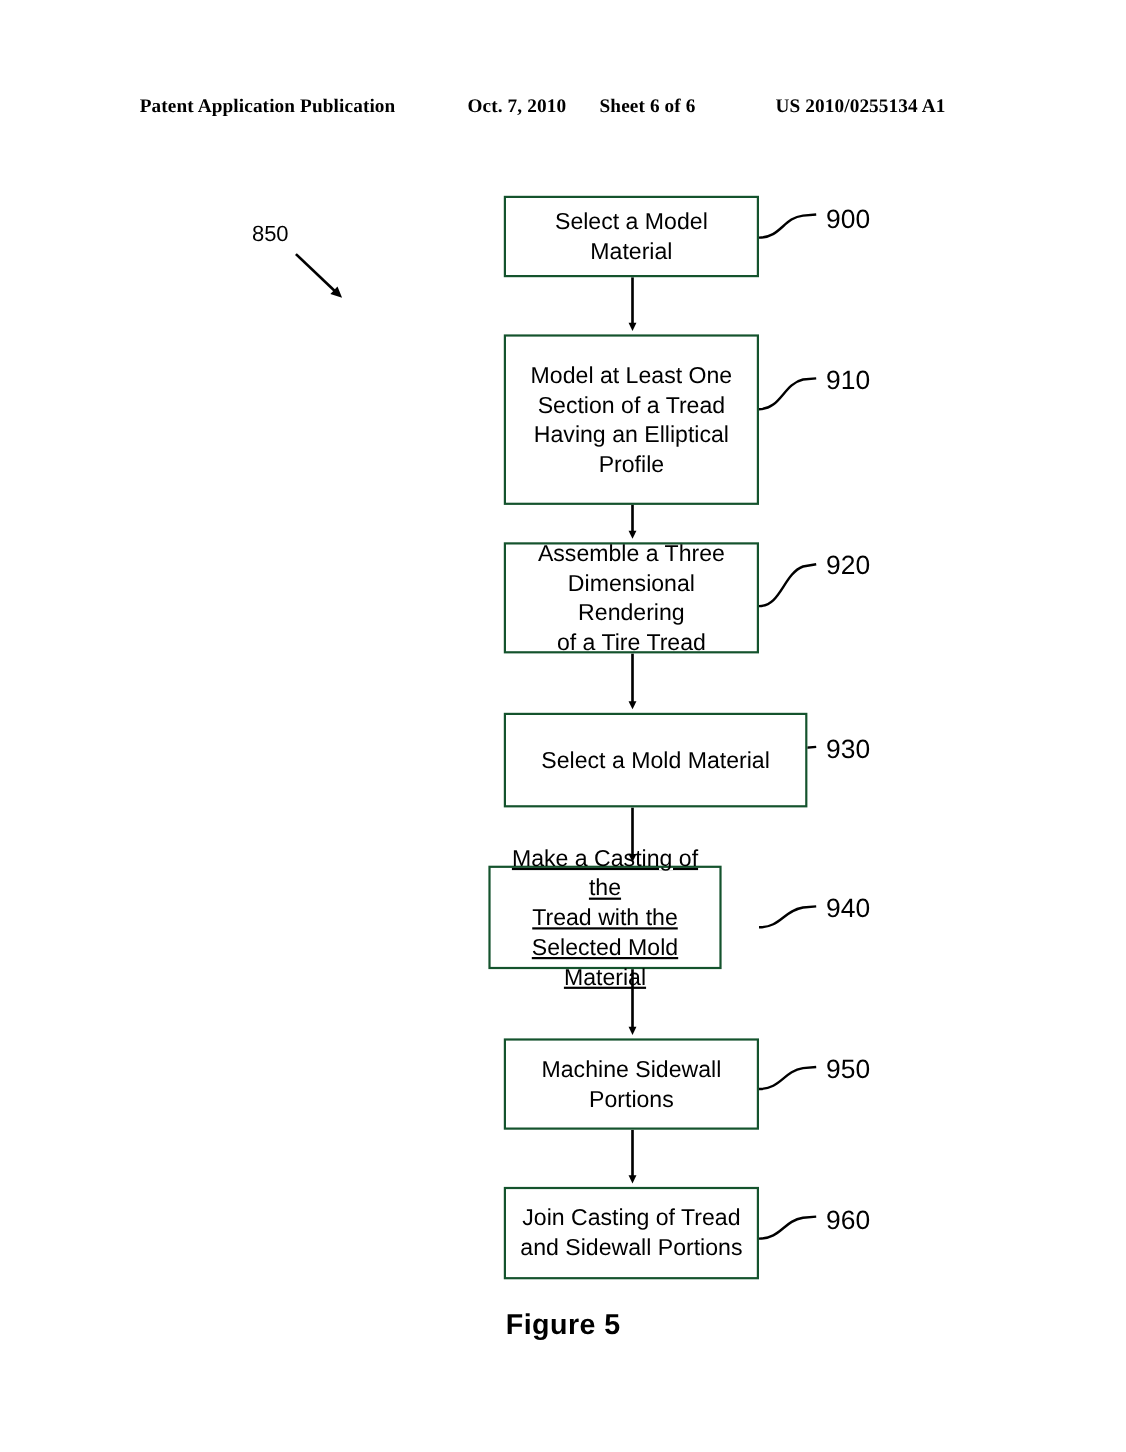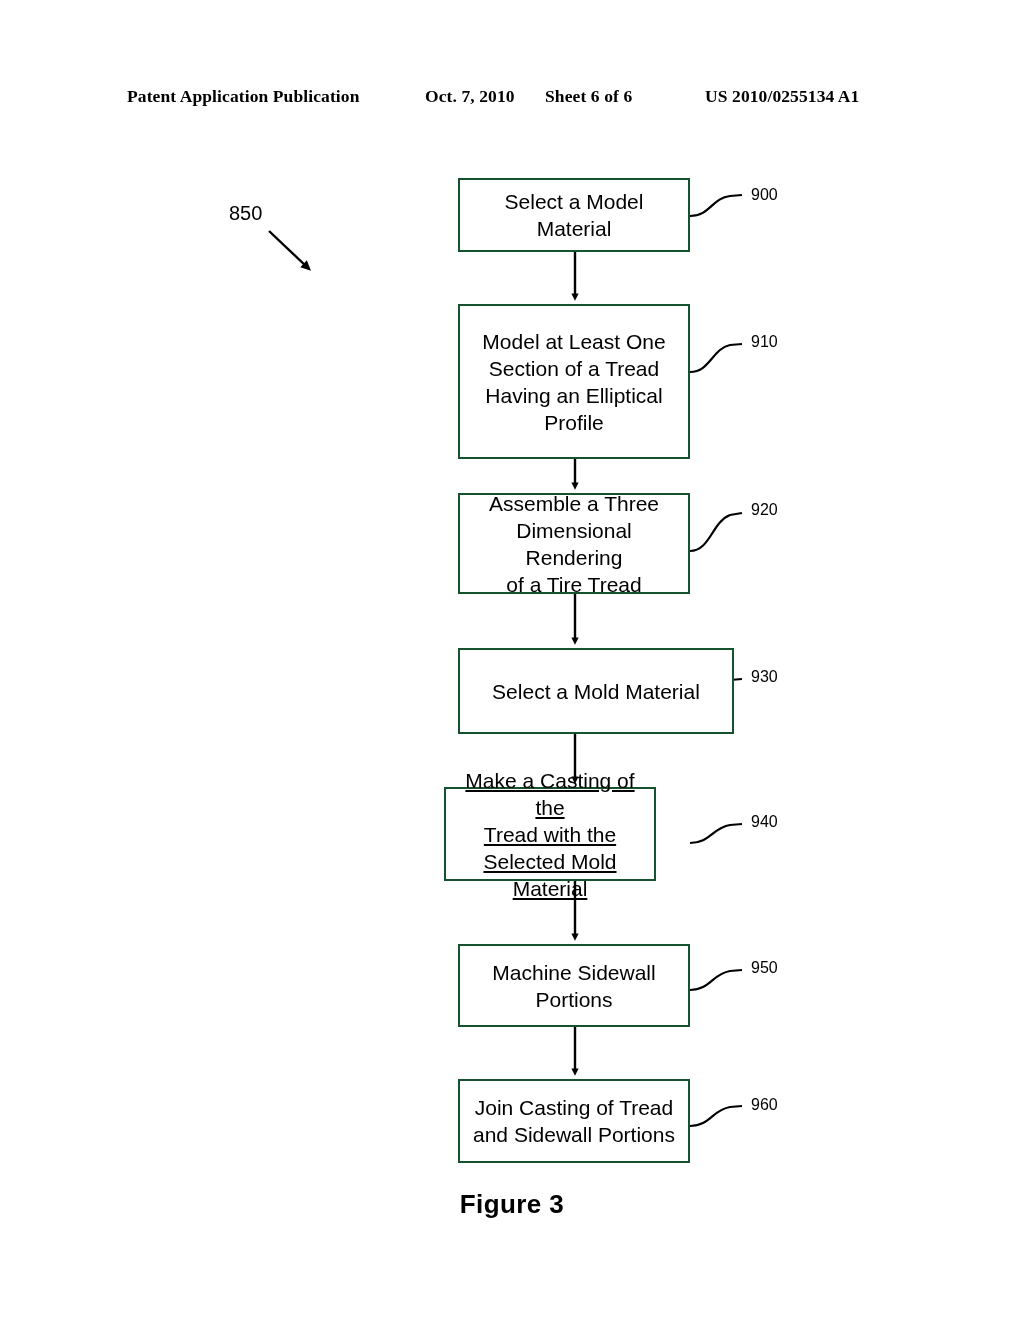--- a/index.html
+++ b/index.html
@@ -73,21 +73,21 @@
     line-height: 27px;
     color: #000;
     white-space: pre-line;
     padding: 0 6px;
   }
 
   
   .ref-num {
     position: absolute;
     font-family: "Liberation Sans", sans-serif;
-    font-size: 16px;
+    font-size: 24px;
     color: #000;
     white-space: nowrap;
   }
 
   
   #figure-caption {
     position: absolute;
     left: 0;
     top: 1189px;
     width: 1024px;
@@ -192,13 +192,13 @@
       <div class="ref-num" style="left: 727px; top: 959px;">950</div>
       <div class="flow-box" style="left: 434px; top: 1079px; width: 232px; height: 84px;">
         <div class="box-label">Join Casting of Tread
 and Sidewall Portions</div>
       </div>
       <div class="ref-num" style="left: 727px; top: 1096px;">960</div>
     </div>
 
 </div>
 
-<div id="figure-caption">Figure 3</div>
+<div id="figure-caption">Figure 5</div>
 
 </body></html>

